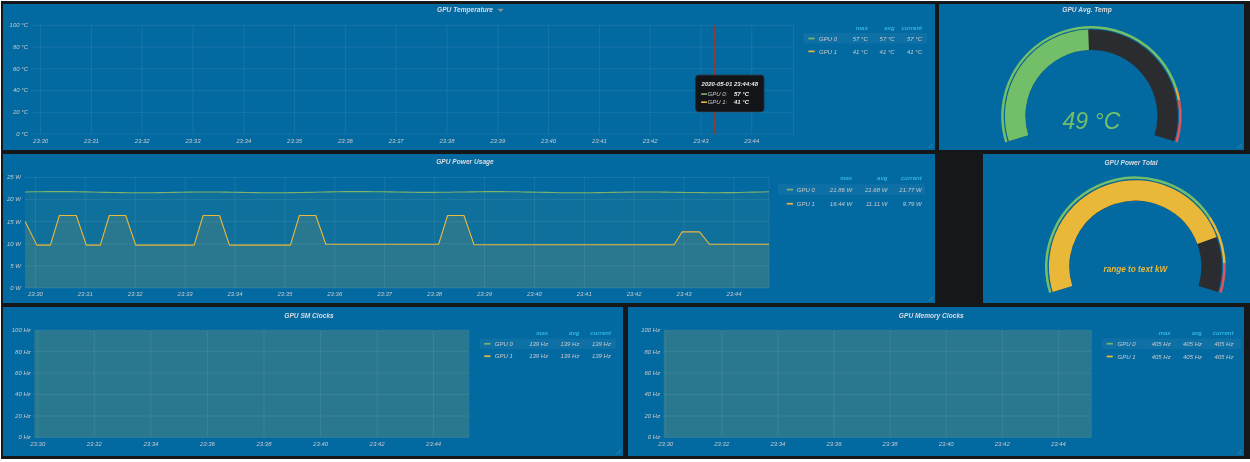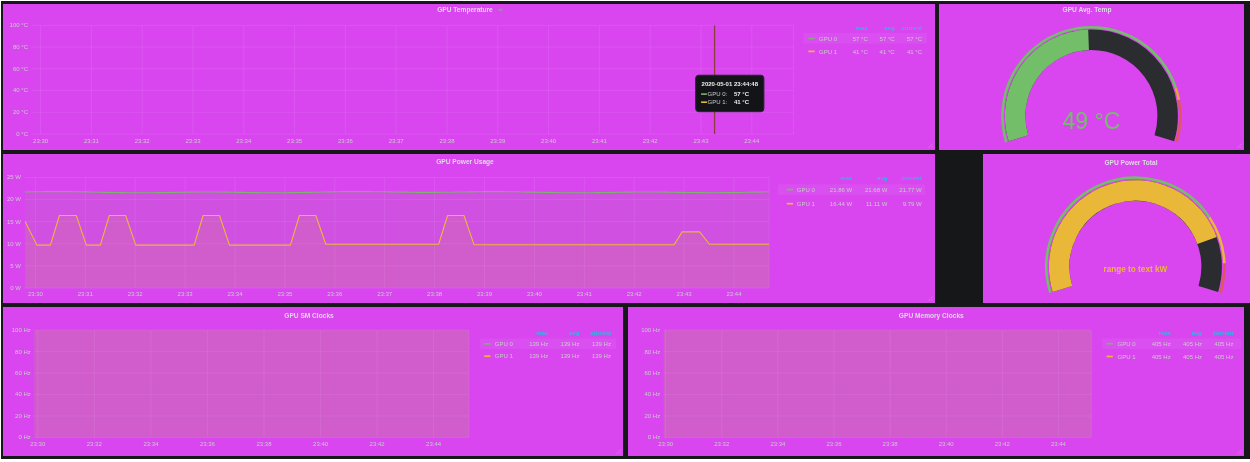--- a/index.html
+++ b/index.html
@@ -1,15 +1,15 @@
 <!DOCTYPE html>
 <html><head><meta charset="utf-8"><style>
 html,body{margin:0;padding:0;width:1250px;height:462px;background:#ffffff;font-family:"Liberation Sans",sans-serif;overflow:hidden}
 #dash{position:absolute;left:1px;top:1px;width:1249px;height:458px;background:#161719;}
-.panel{position:absolute;background:#d946ef;}
+.panel{position:absolute;background:#0369a1;font-style:italic;}
 svg{display:block}
 </style></head><body>
 <div id="dash">
 <div class="panel" style="left:2px;top:3px;width:932px;height:146px">
       <svg width="932" height="146" xmlns="http://www.w3.org/2000/svg" font-family="&quot;Liberation Sans&quot;, sans-serif">
         <text x="462.0" y="8.4" font-size="6.6" fill="#dcdde0" text-anchor="middle" font-weight="bold">GPU Temperature</text>
         <polygon points="494.5,4.8 500.8,4.8 497.6,7.9" fill="#8e9196"></polygon>
         <g stroke="rgba(255,255,255,0.08)" stroke-width="1">
           <line x1="28.5" y1="21.4" x2="790.5" y2="21.4"></line>
           <line x1="28.5" y1="43.1" x2="790.5" y2="43.1"></line>

